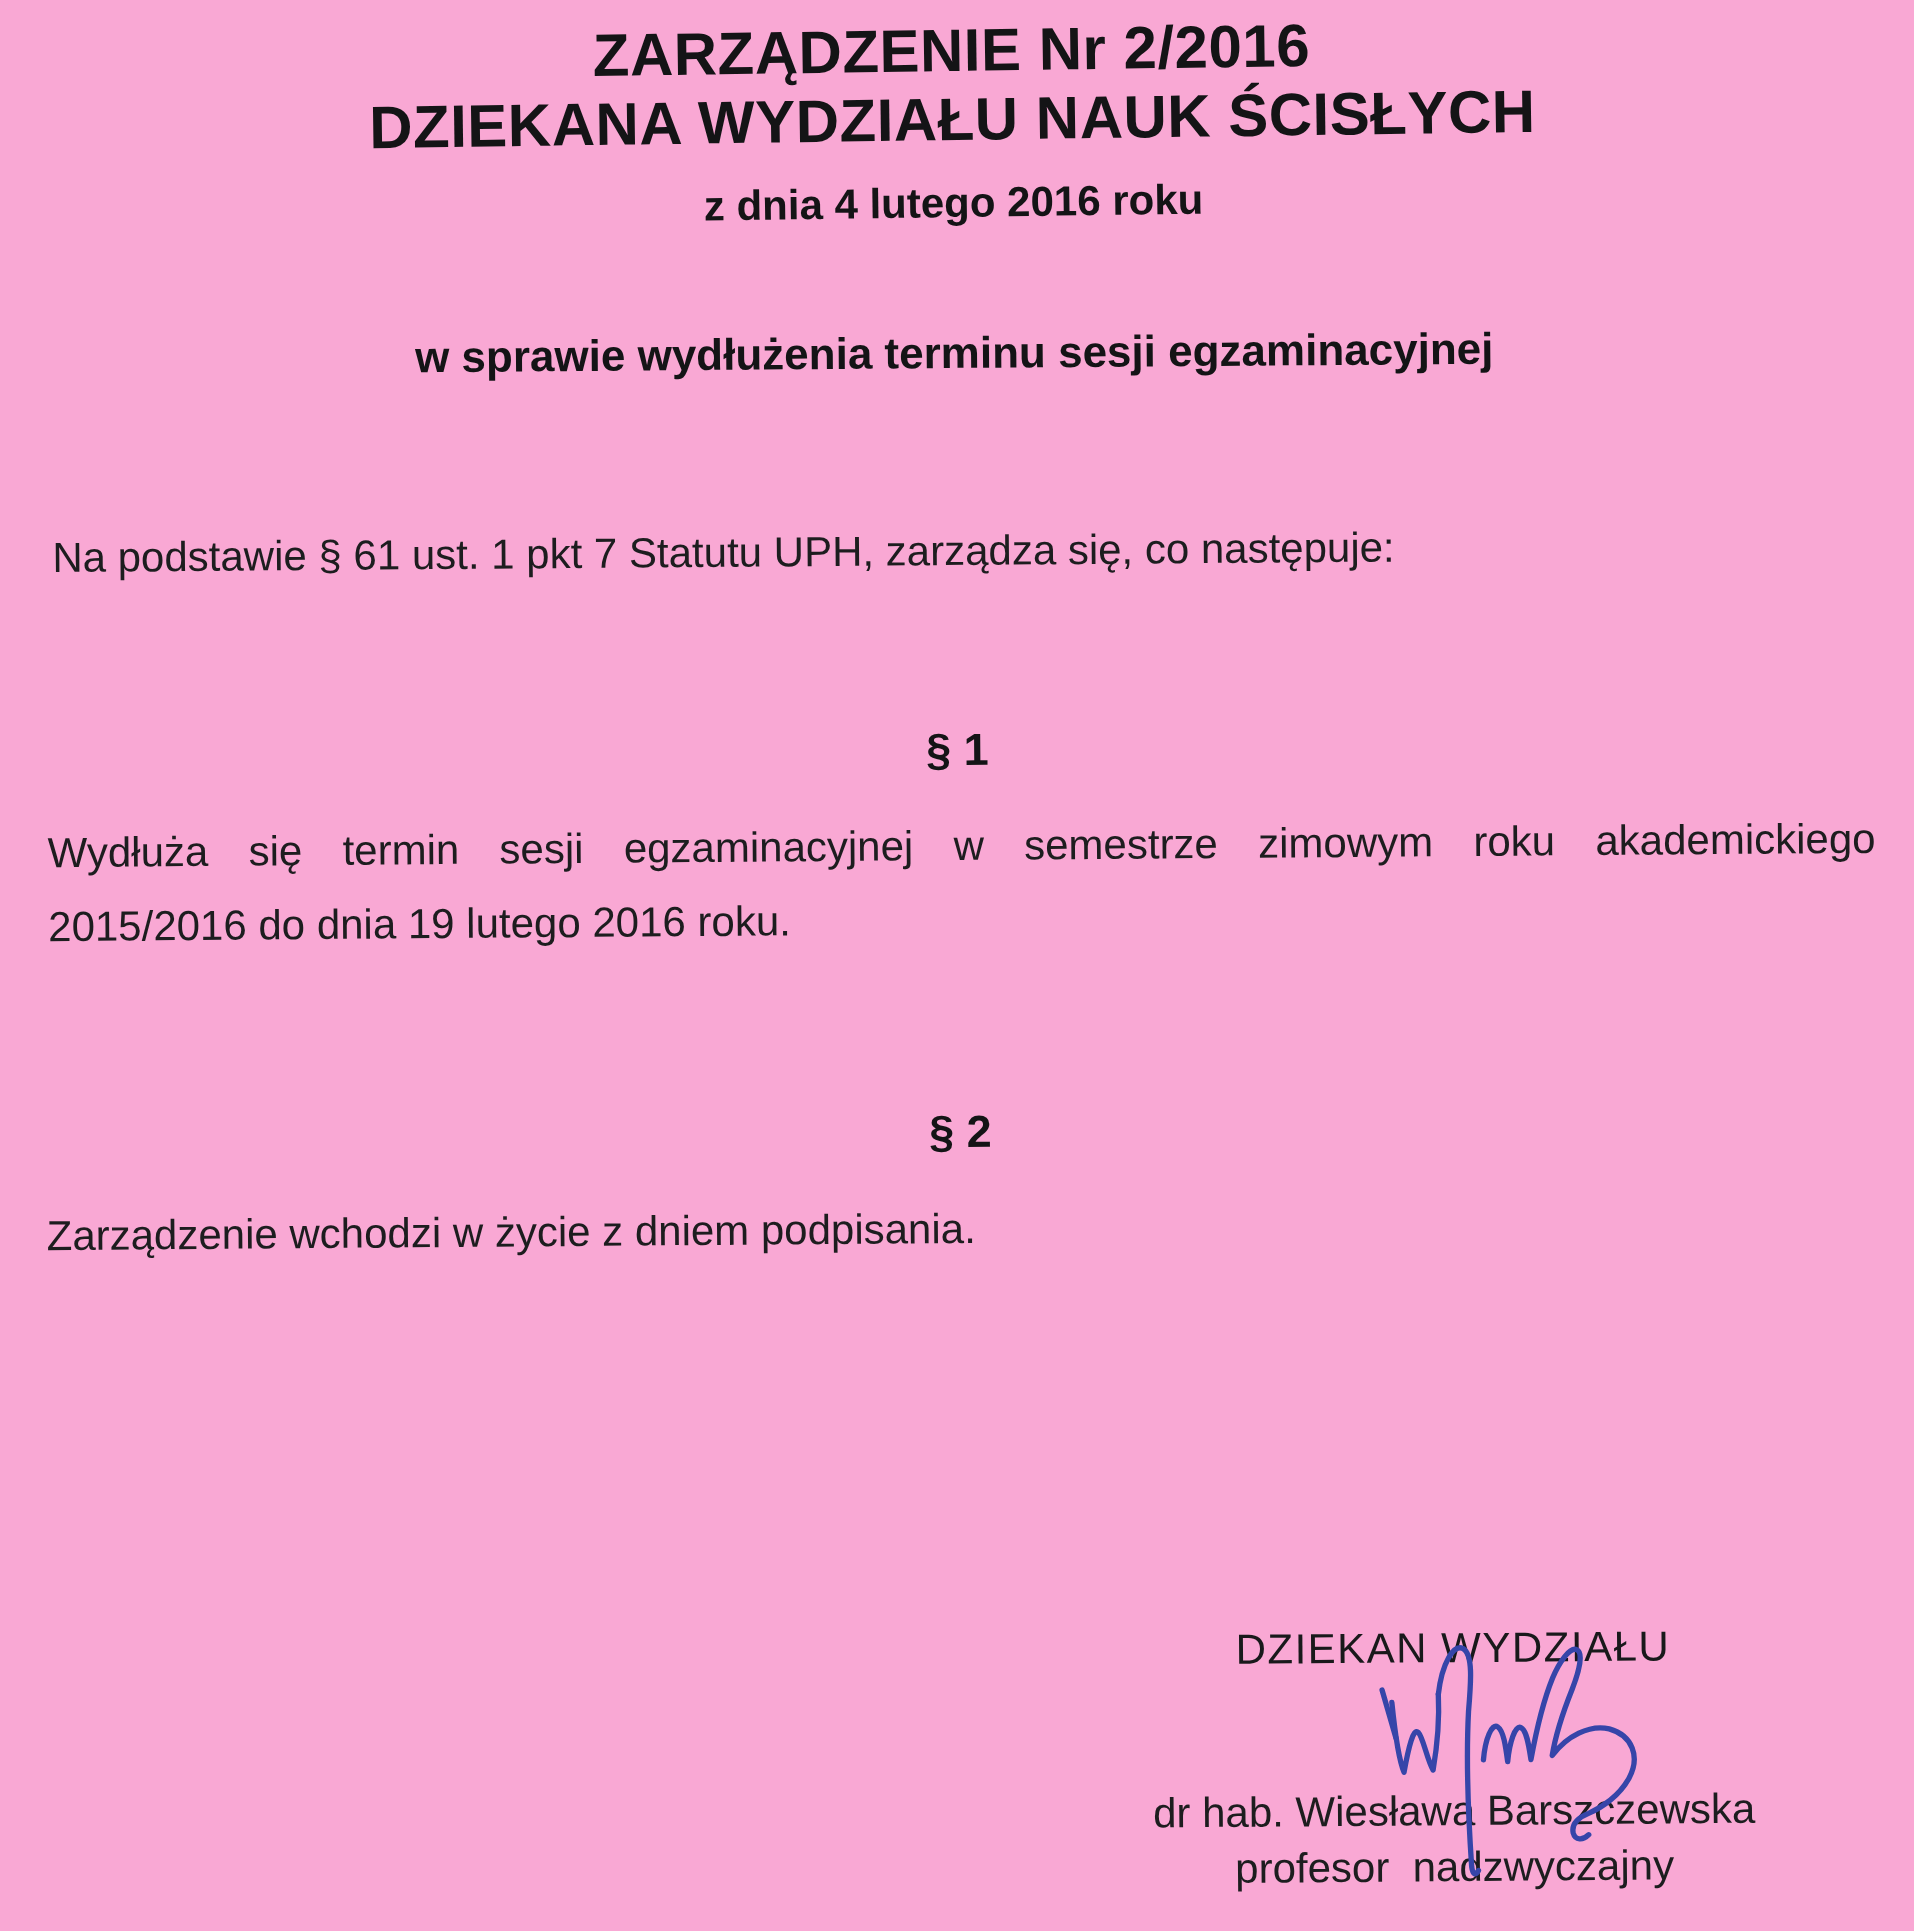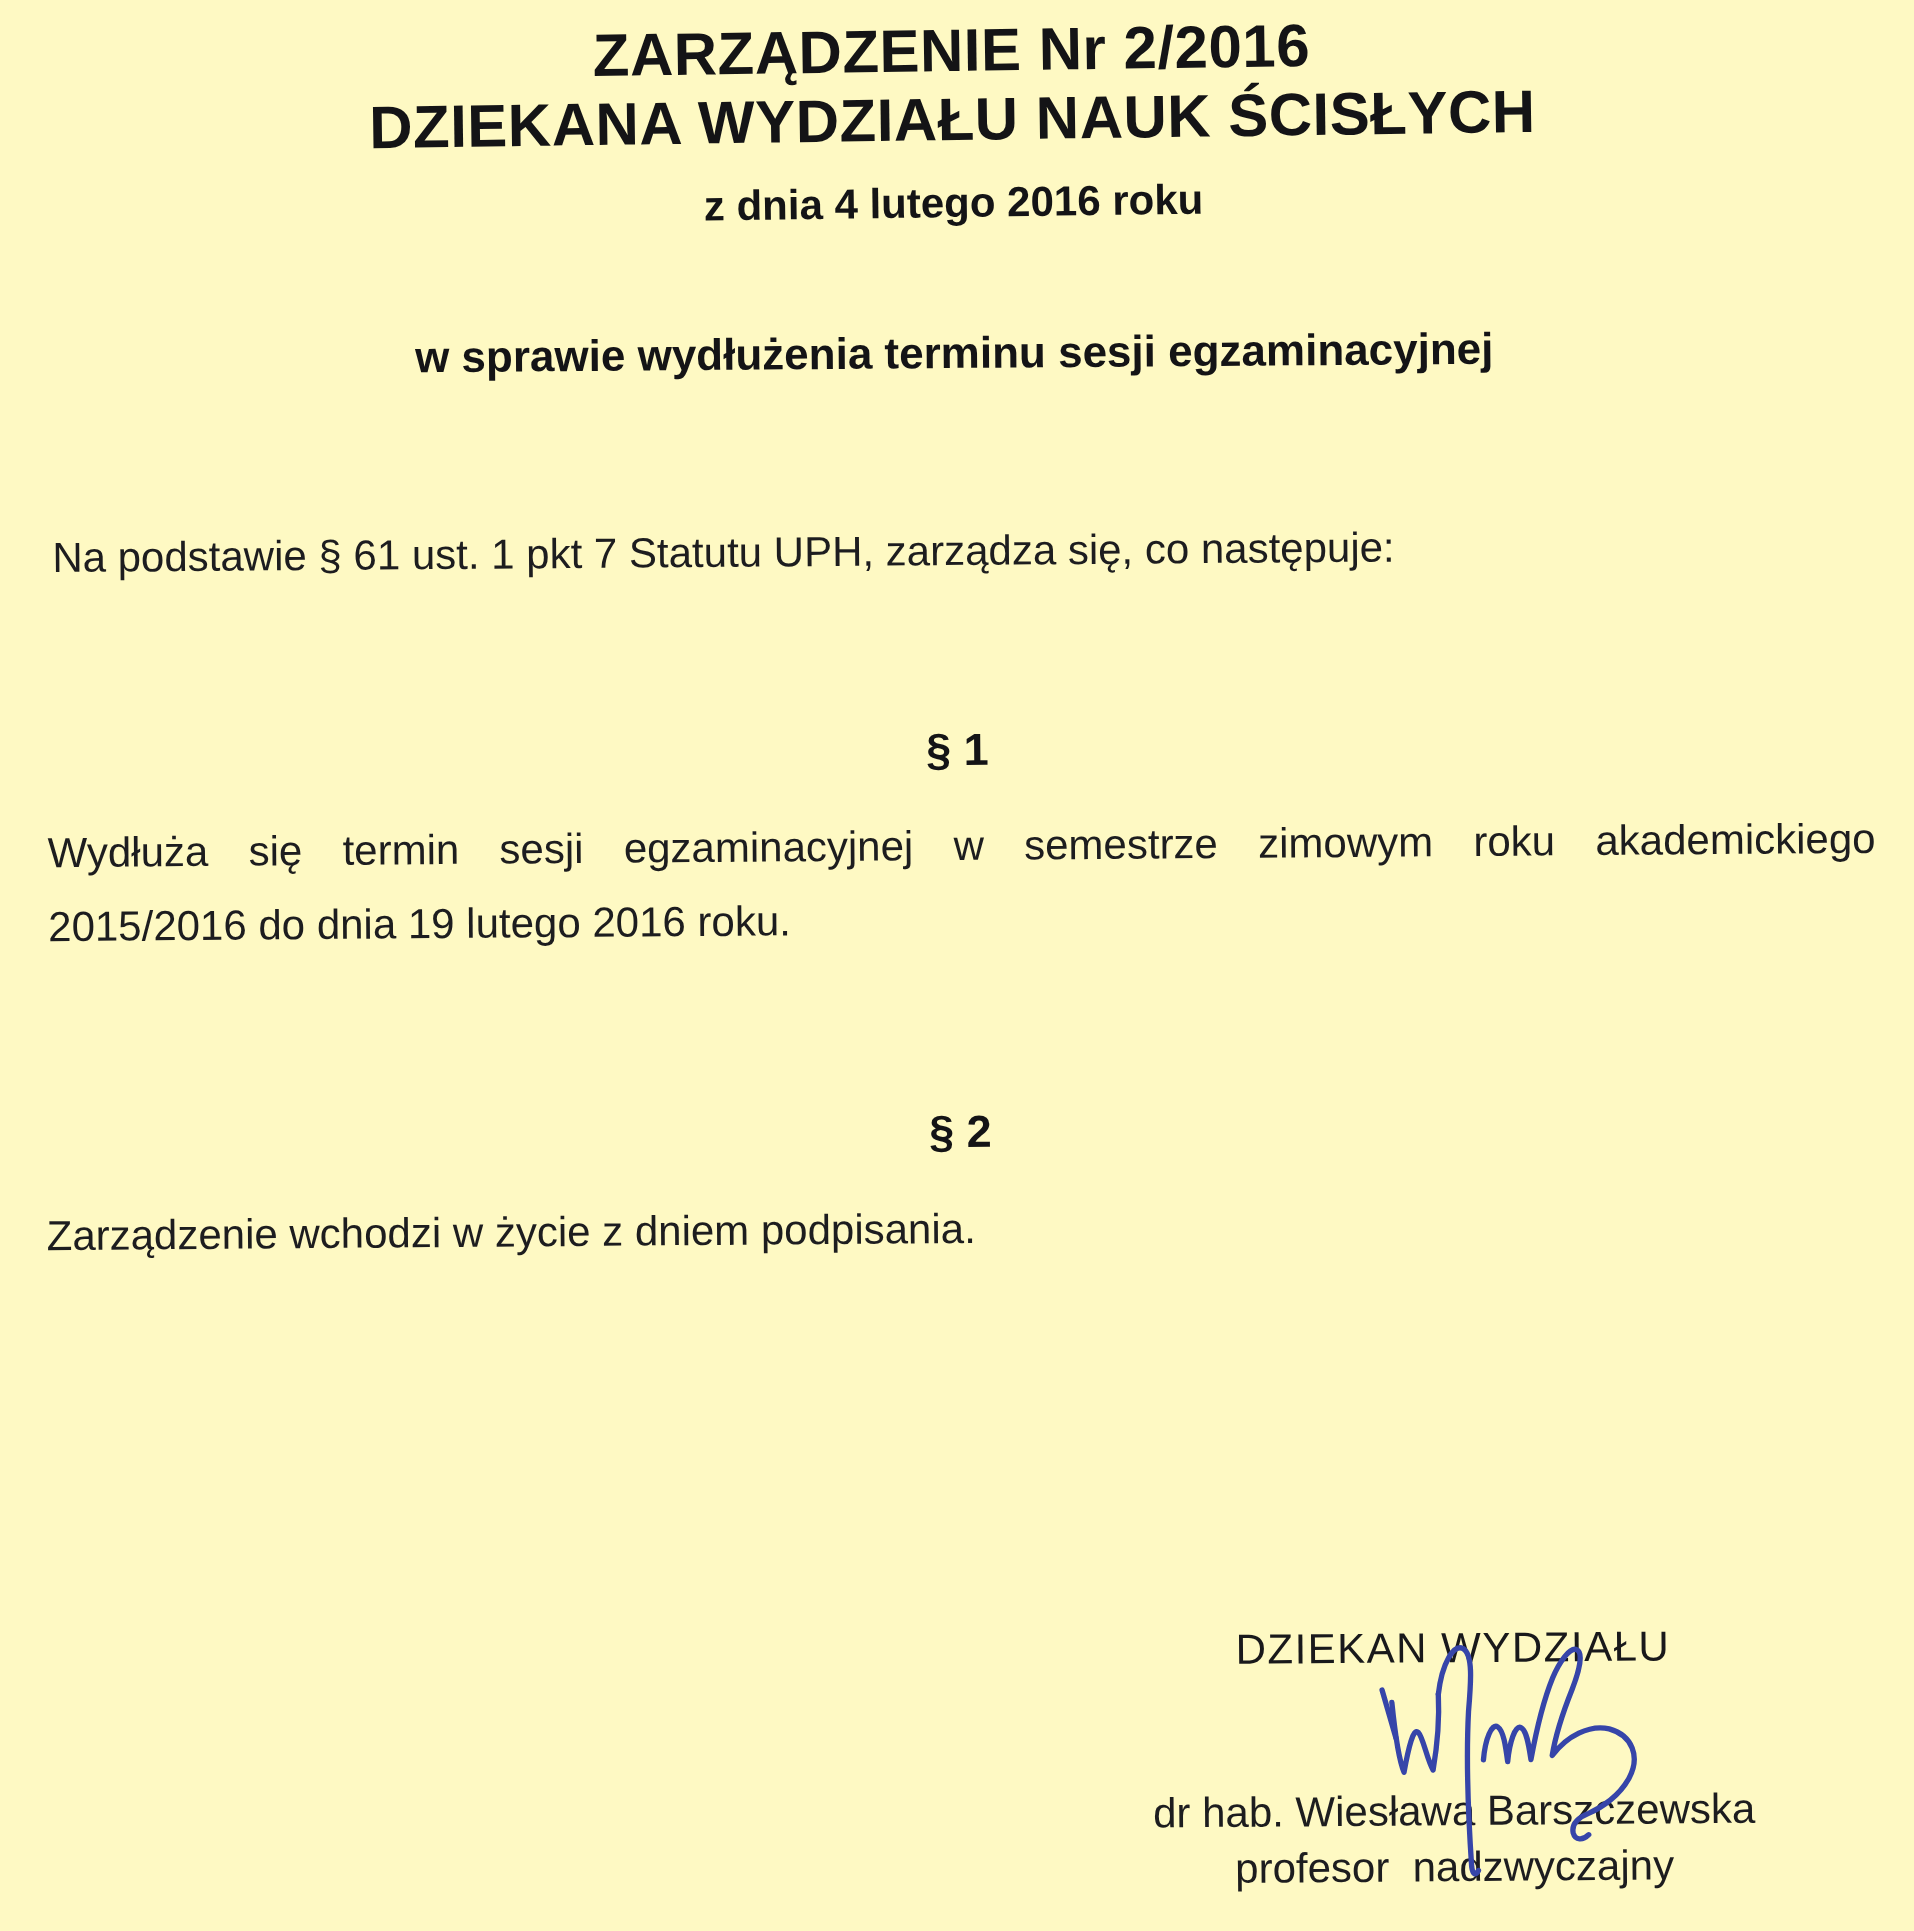--- a/index.html
+++ b/index.html
@@ -118,21 +118,21 @@
     fill: none;
     stroke: currentColor;
     stroke-width: 5.5;
     stroke-linecap: round;
     stroke-linejoin: round;
   }
 </style>
 </head>
 <body>
 
-<div class="page" style="color: rgb(28, 28, 30); background: #fef9c3;">
+<div class="page" style="color: rgb(28, 28, 30); background: #f9a8d4;">
   <div class="scan">
 
     <div class="header-block">
       <div class="title-line">ZARZĄDZENIE Nr 2/2016</div>
       <div class="title-line">DZIEKANA WYDZIAŁU NAUK ŚCISŁYCH</div>
       <div class="date-line">z dnia 4 lutego 2016 roku</div>
     </div>
 
     <div class="subject-line">w sprawie wydłużenia terminu sesji egzaminacyjnej</div>
 

